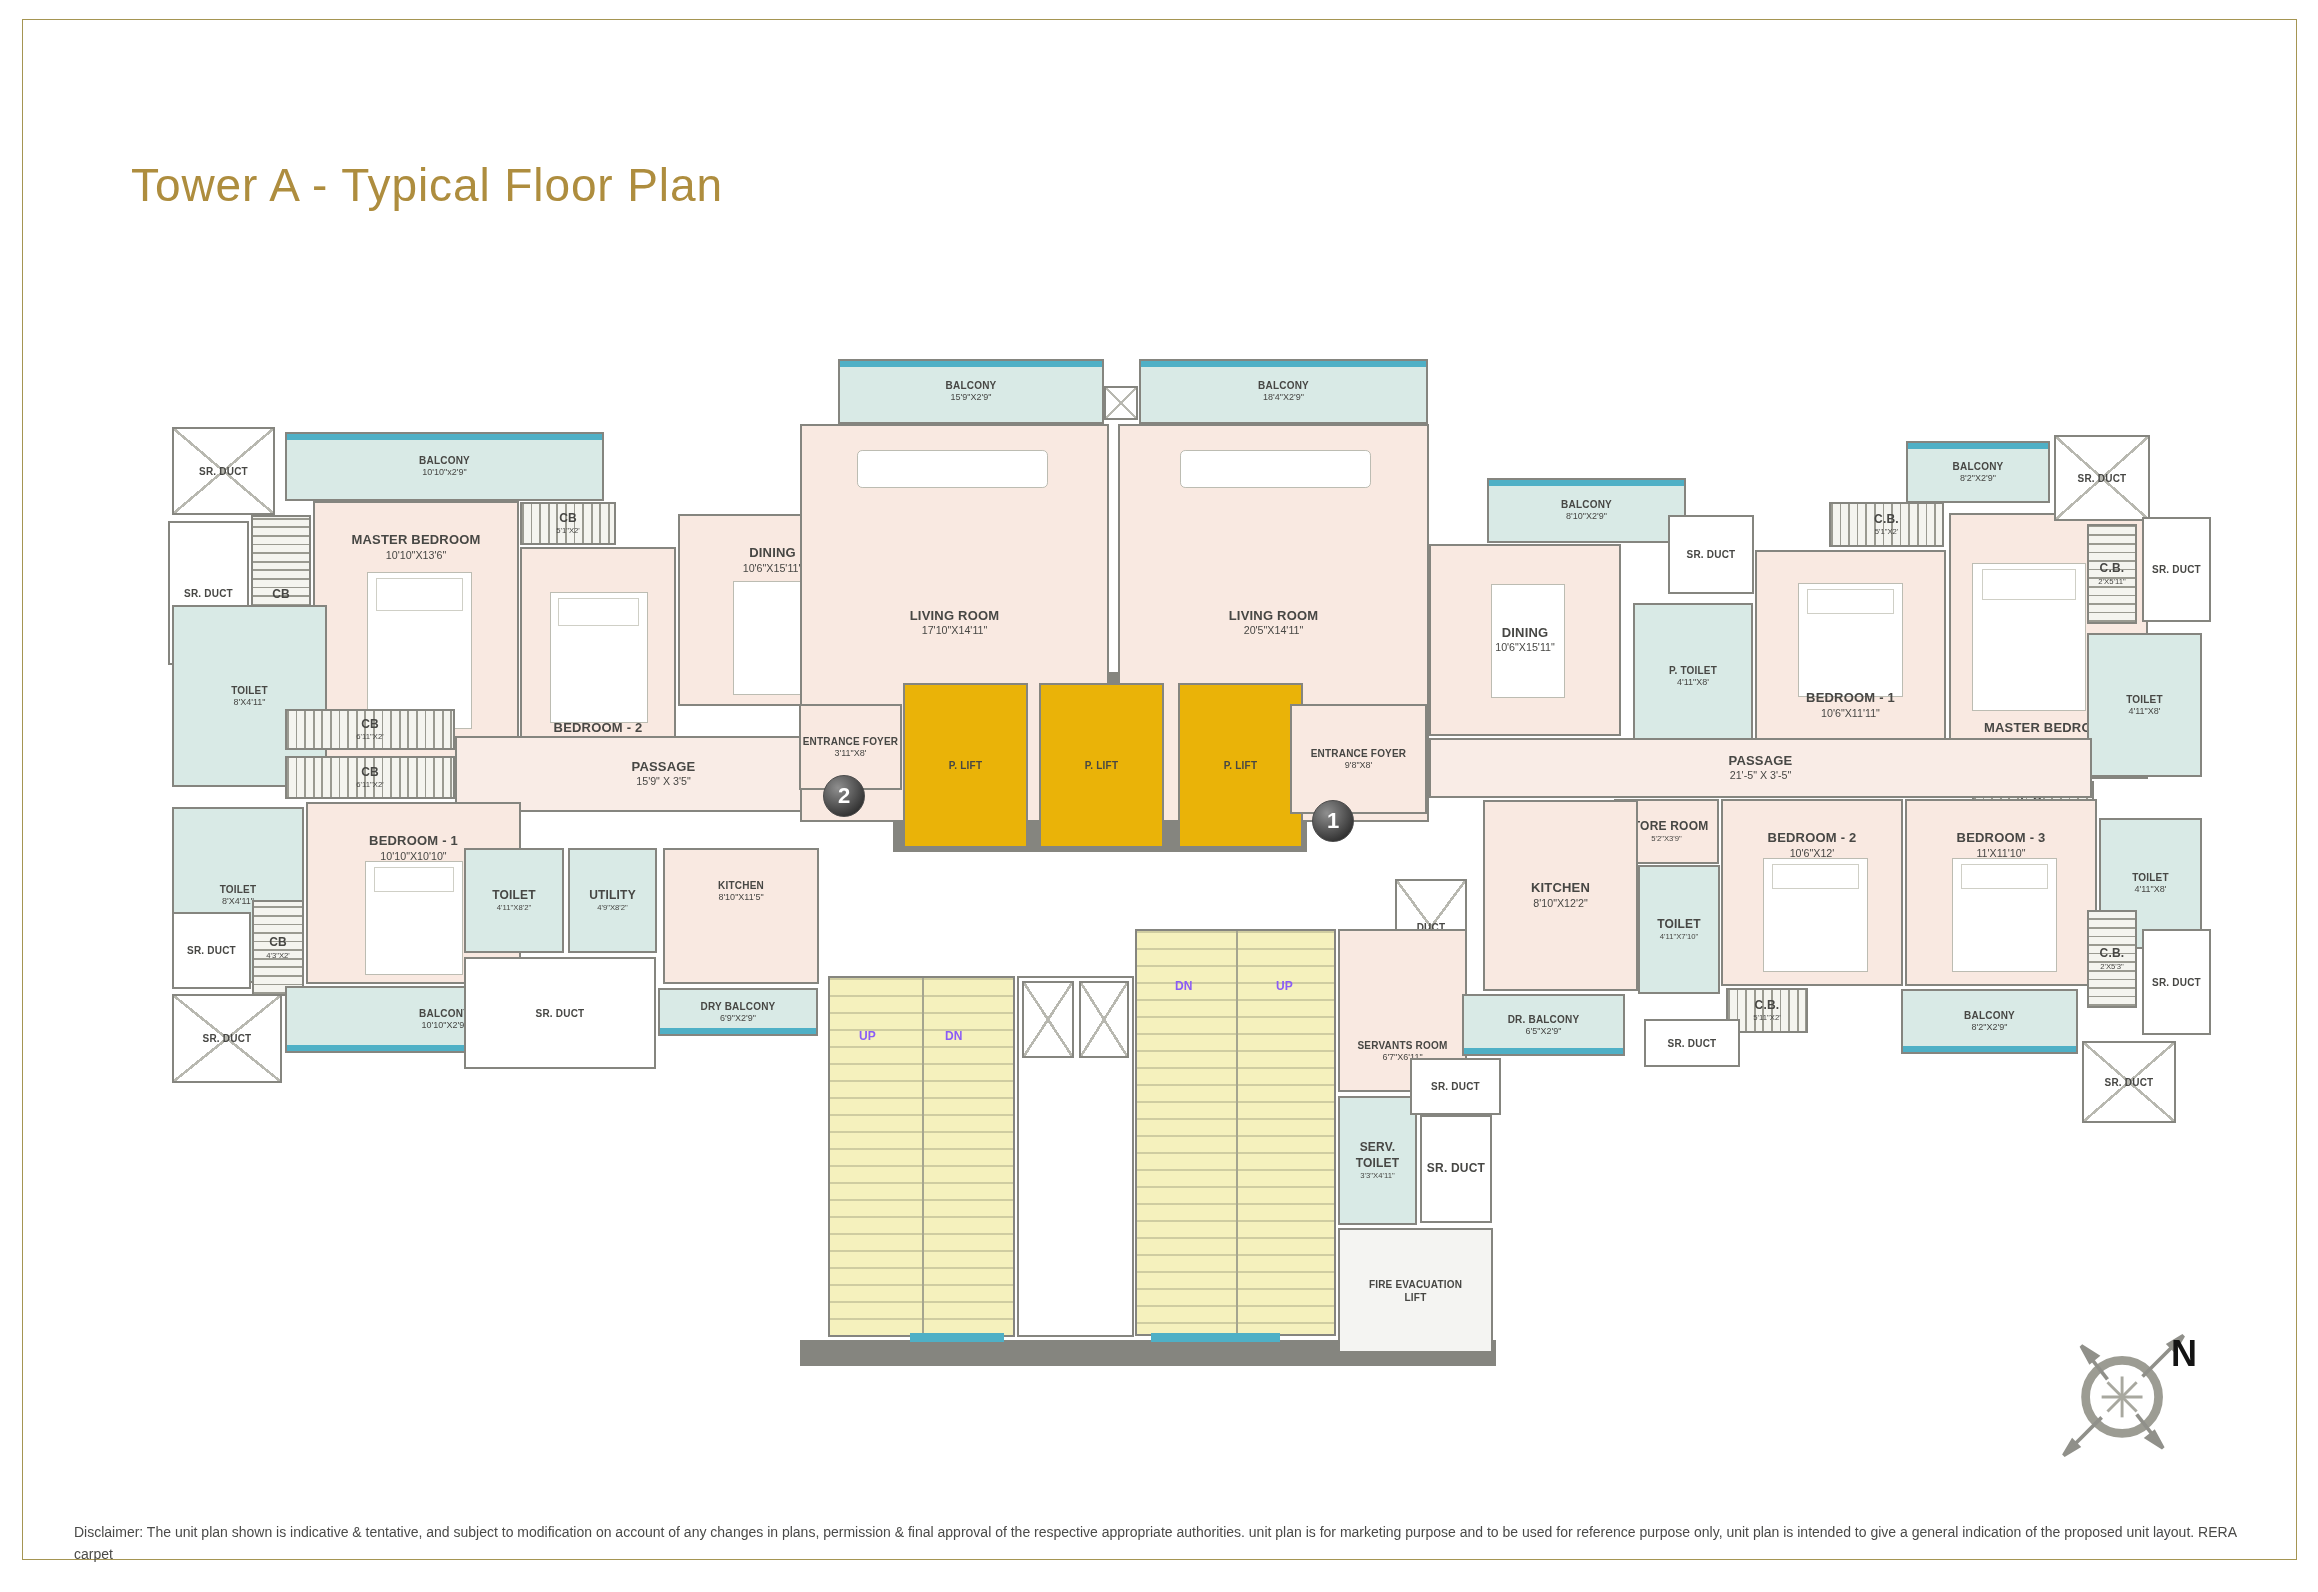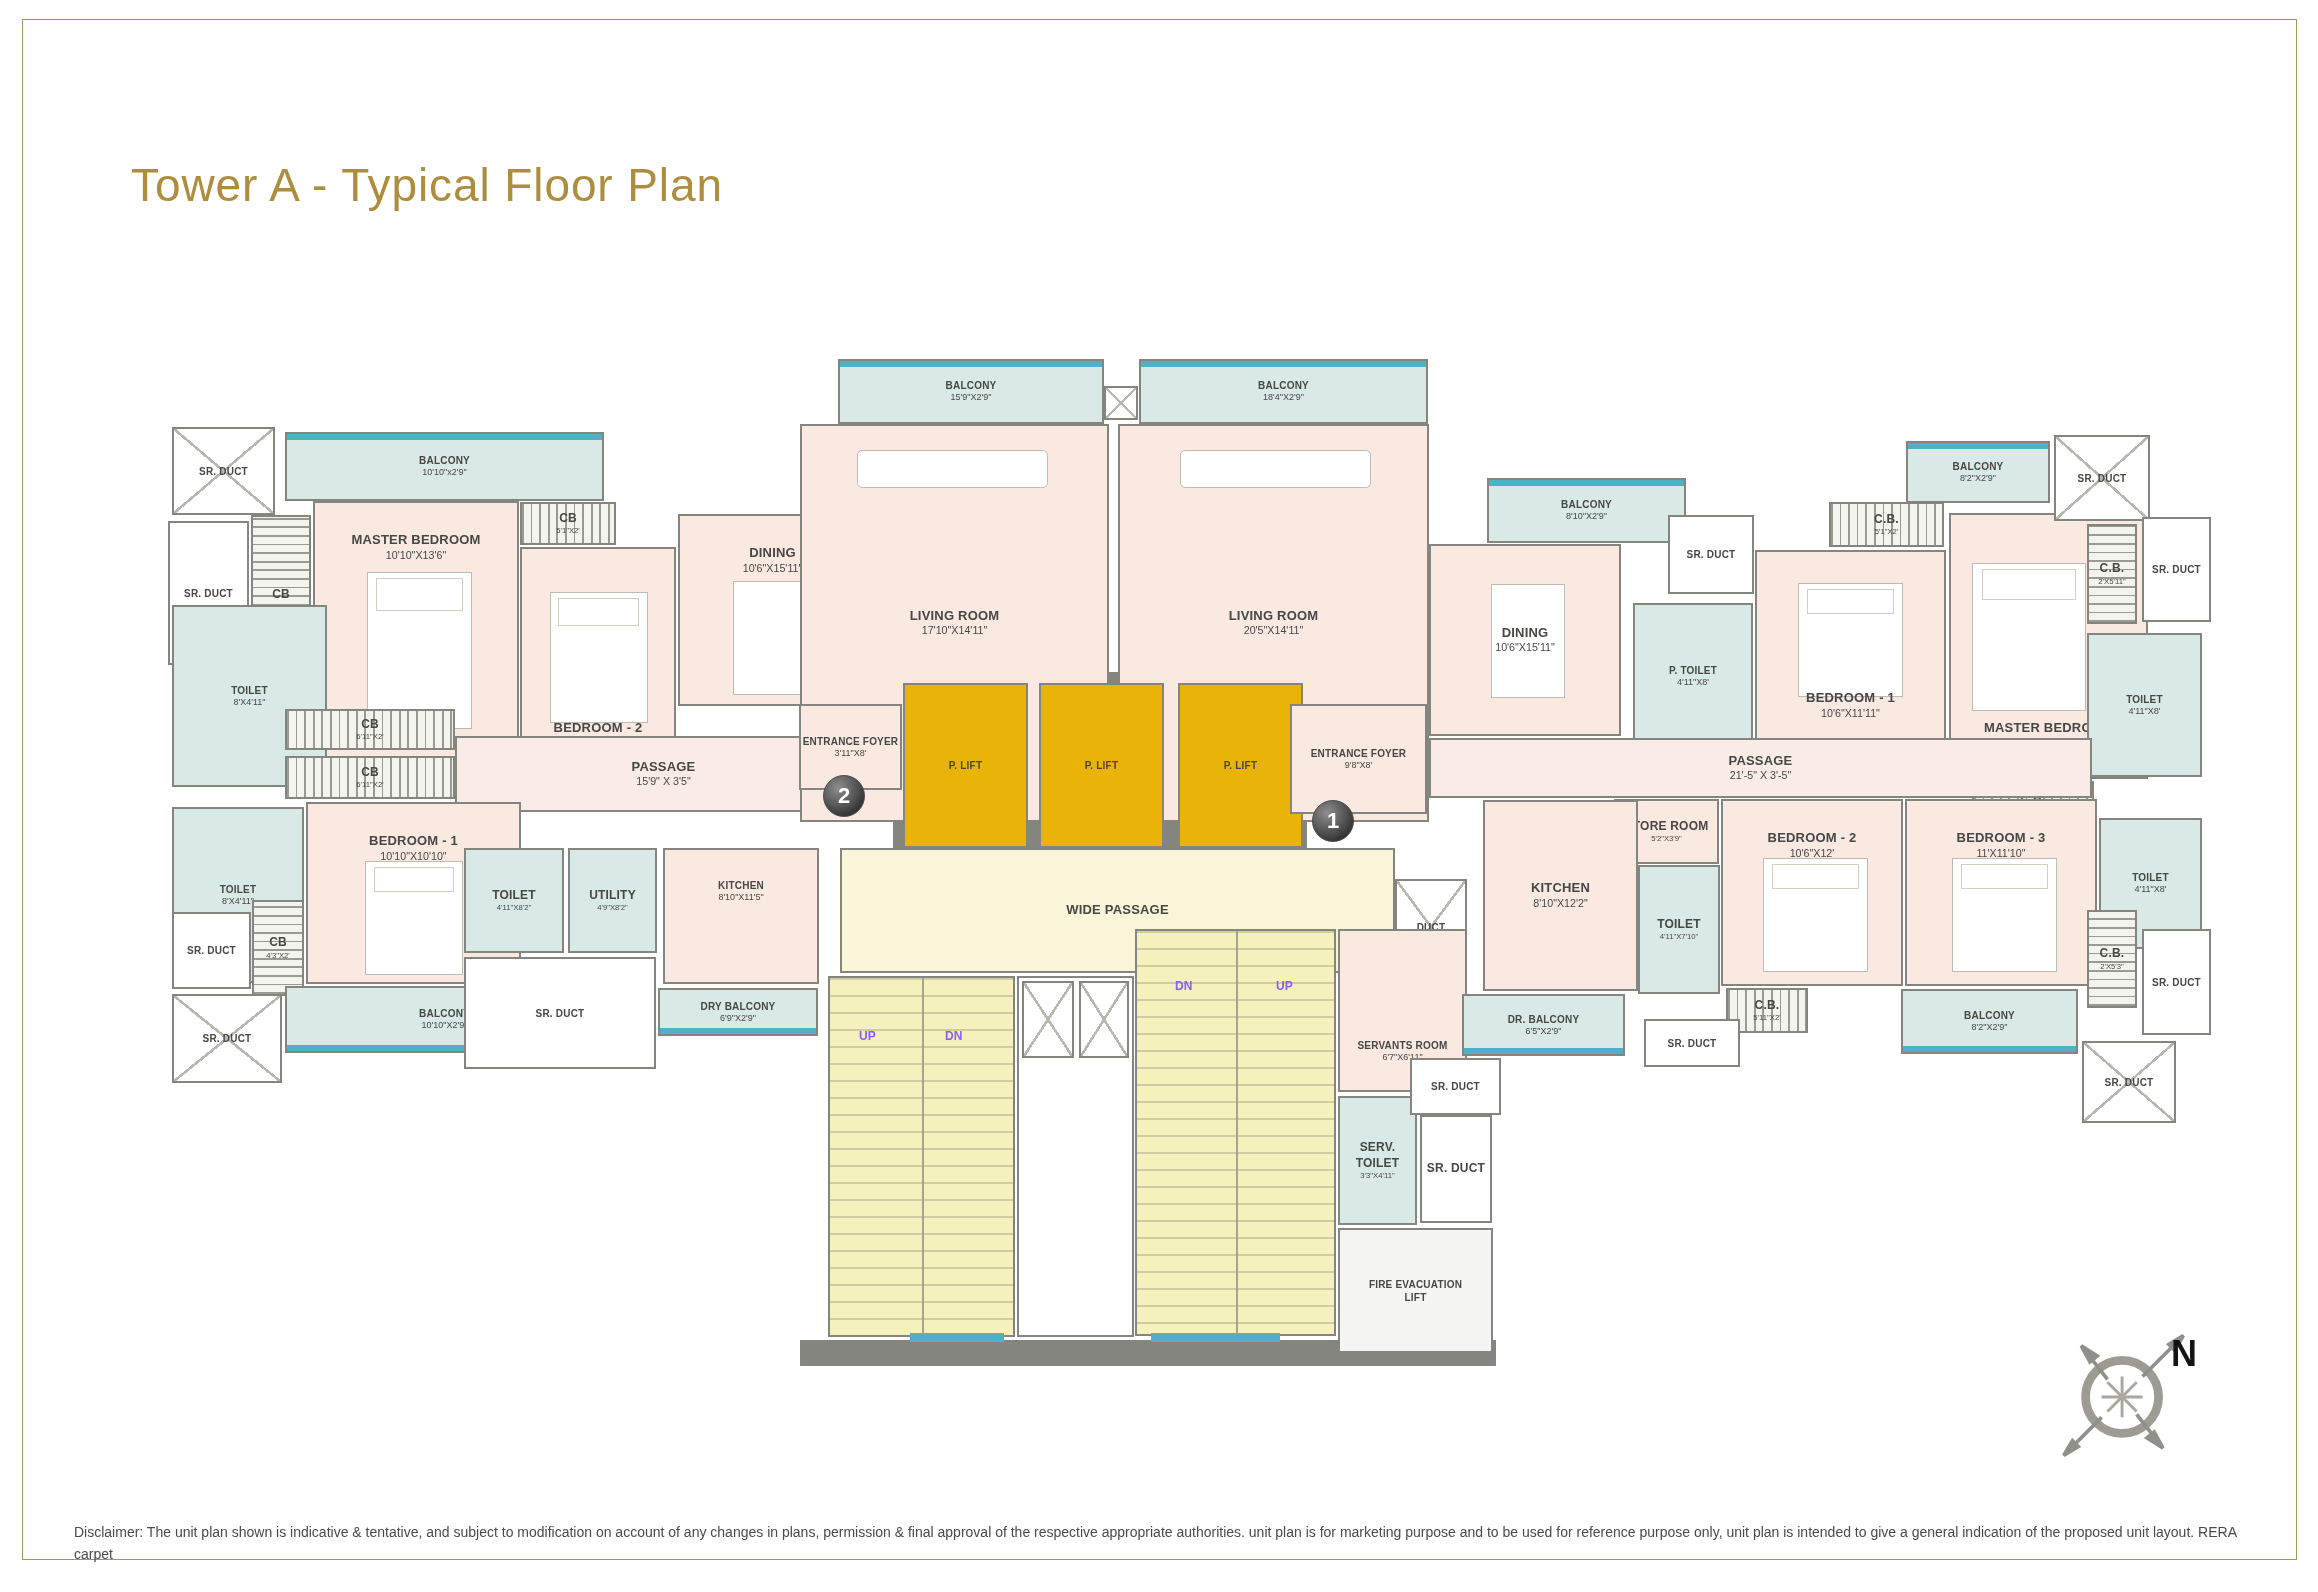--- a/index.html
+++ b/index.html
@@ -243,25 +243,20 @@
     <div class="lbl">
         <span class="nm">P. LIFT</span>
       </div>
     </div>
   <div class="room pink z3 sm" style="left:1290px;top:704px;width:137px;height:110px">
     <div class="lbl">
         <span class="nm">ENTRANCE FOYER</span>
         <span class="dm">9'8"X8'</span>
       </div>
     </div>
-  <div class="room wide" style="left:840px;top:848px;width:555px;height:125px">
-    <div class="lbl">
-        <span class="nm">WIDE PASSAGE</span>
-      </div>
-    </div>
   <div class="room ductx sm" style="left:1395px;top:879px;width:72px;height:96px">
     <div class="lbl">
         <span class="nm">DUCT</span>
       </div>
     </div>
   <div class="room stair" style="left:828px;top:976px;width:187px;height:361px"></div>
   <div class="room white" style="left:1017px;top:976px;width:117px;height:361px"></div>
   <div class="room ductx" style="left:1022px;top:981px;width:52px;height:77px"></div>
   <div class="room ductx" style="left:1079px;top:981px;width:50px;height:77px"></div>
   <div class="room stair" style="left:1135px;top:929px;width:201px;height:407px"></div>

